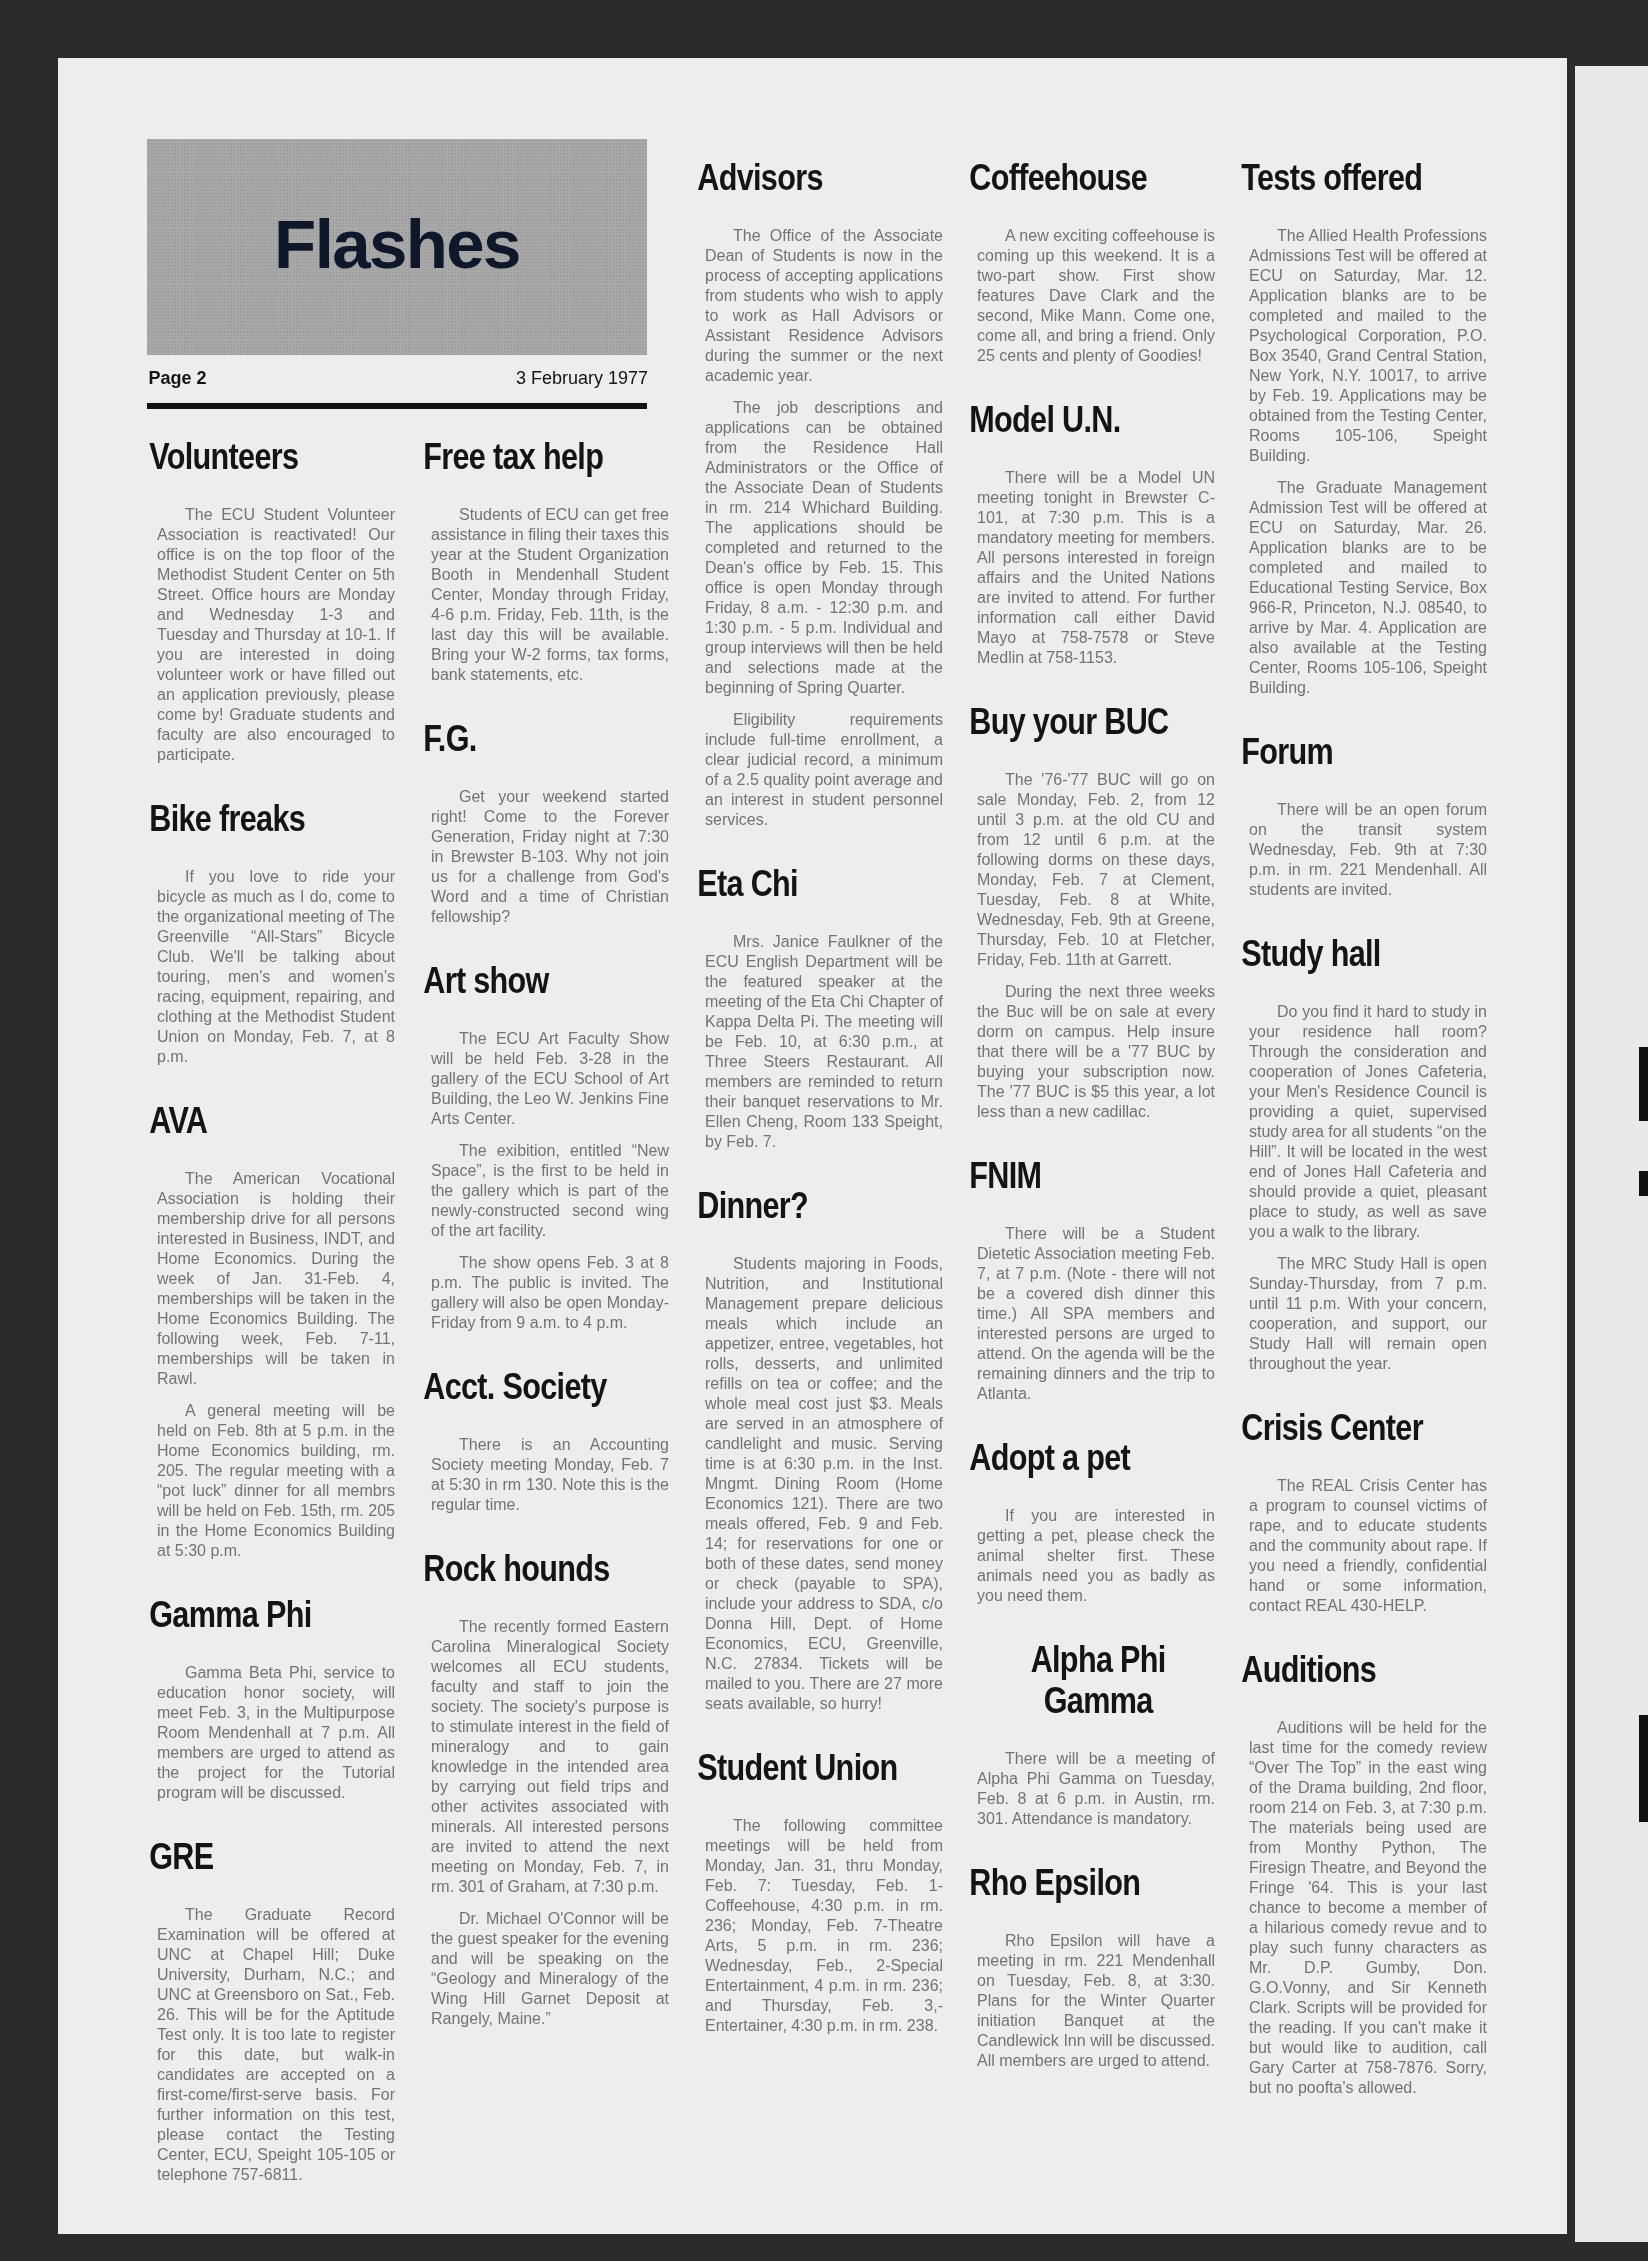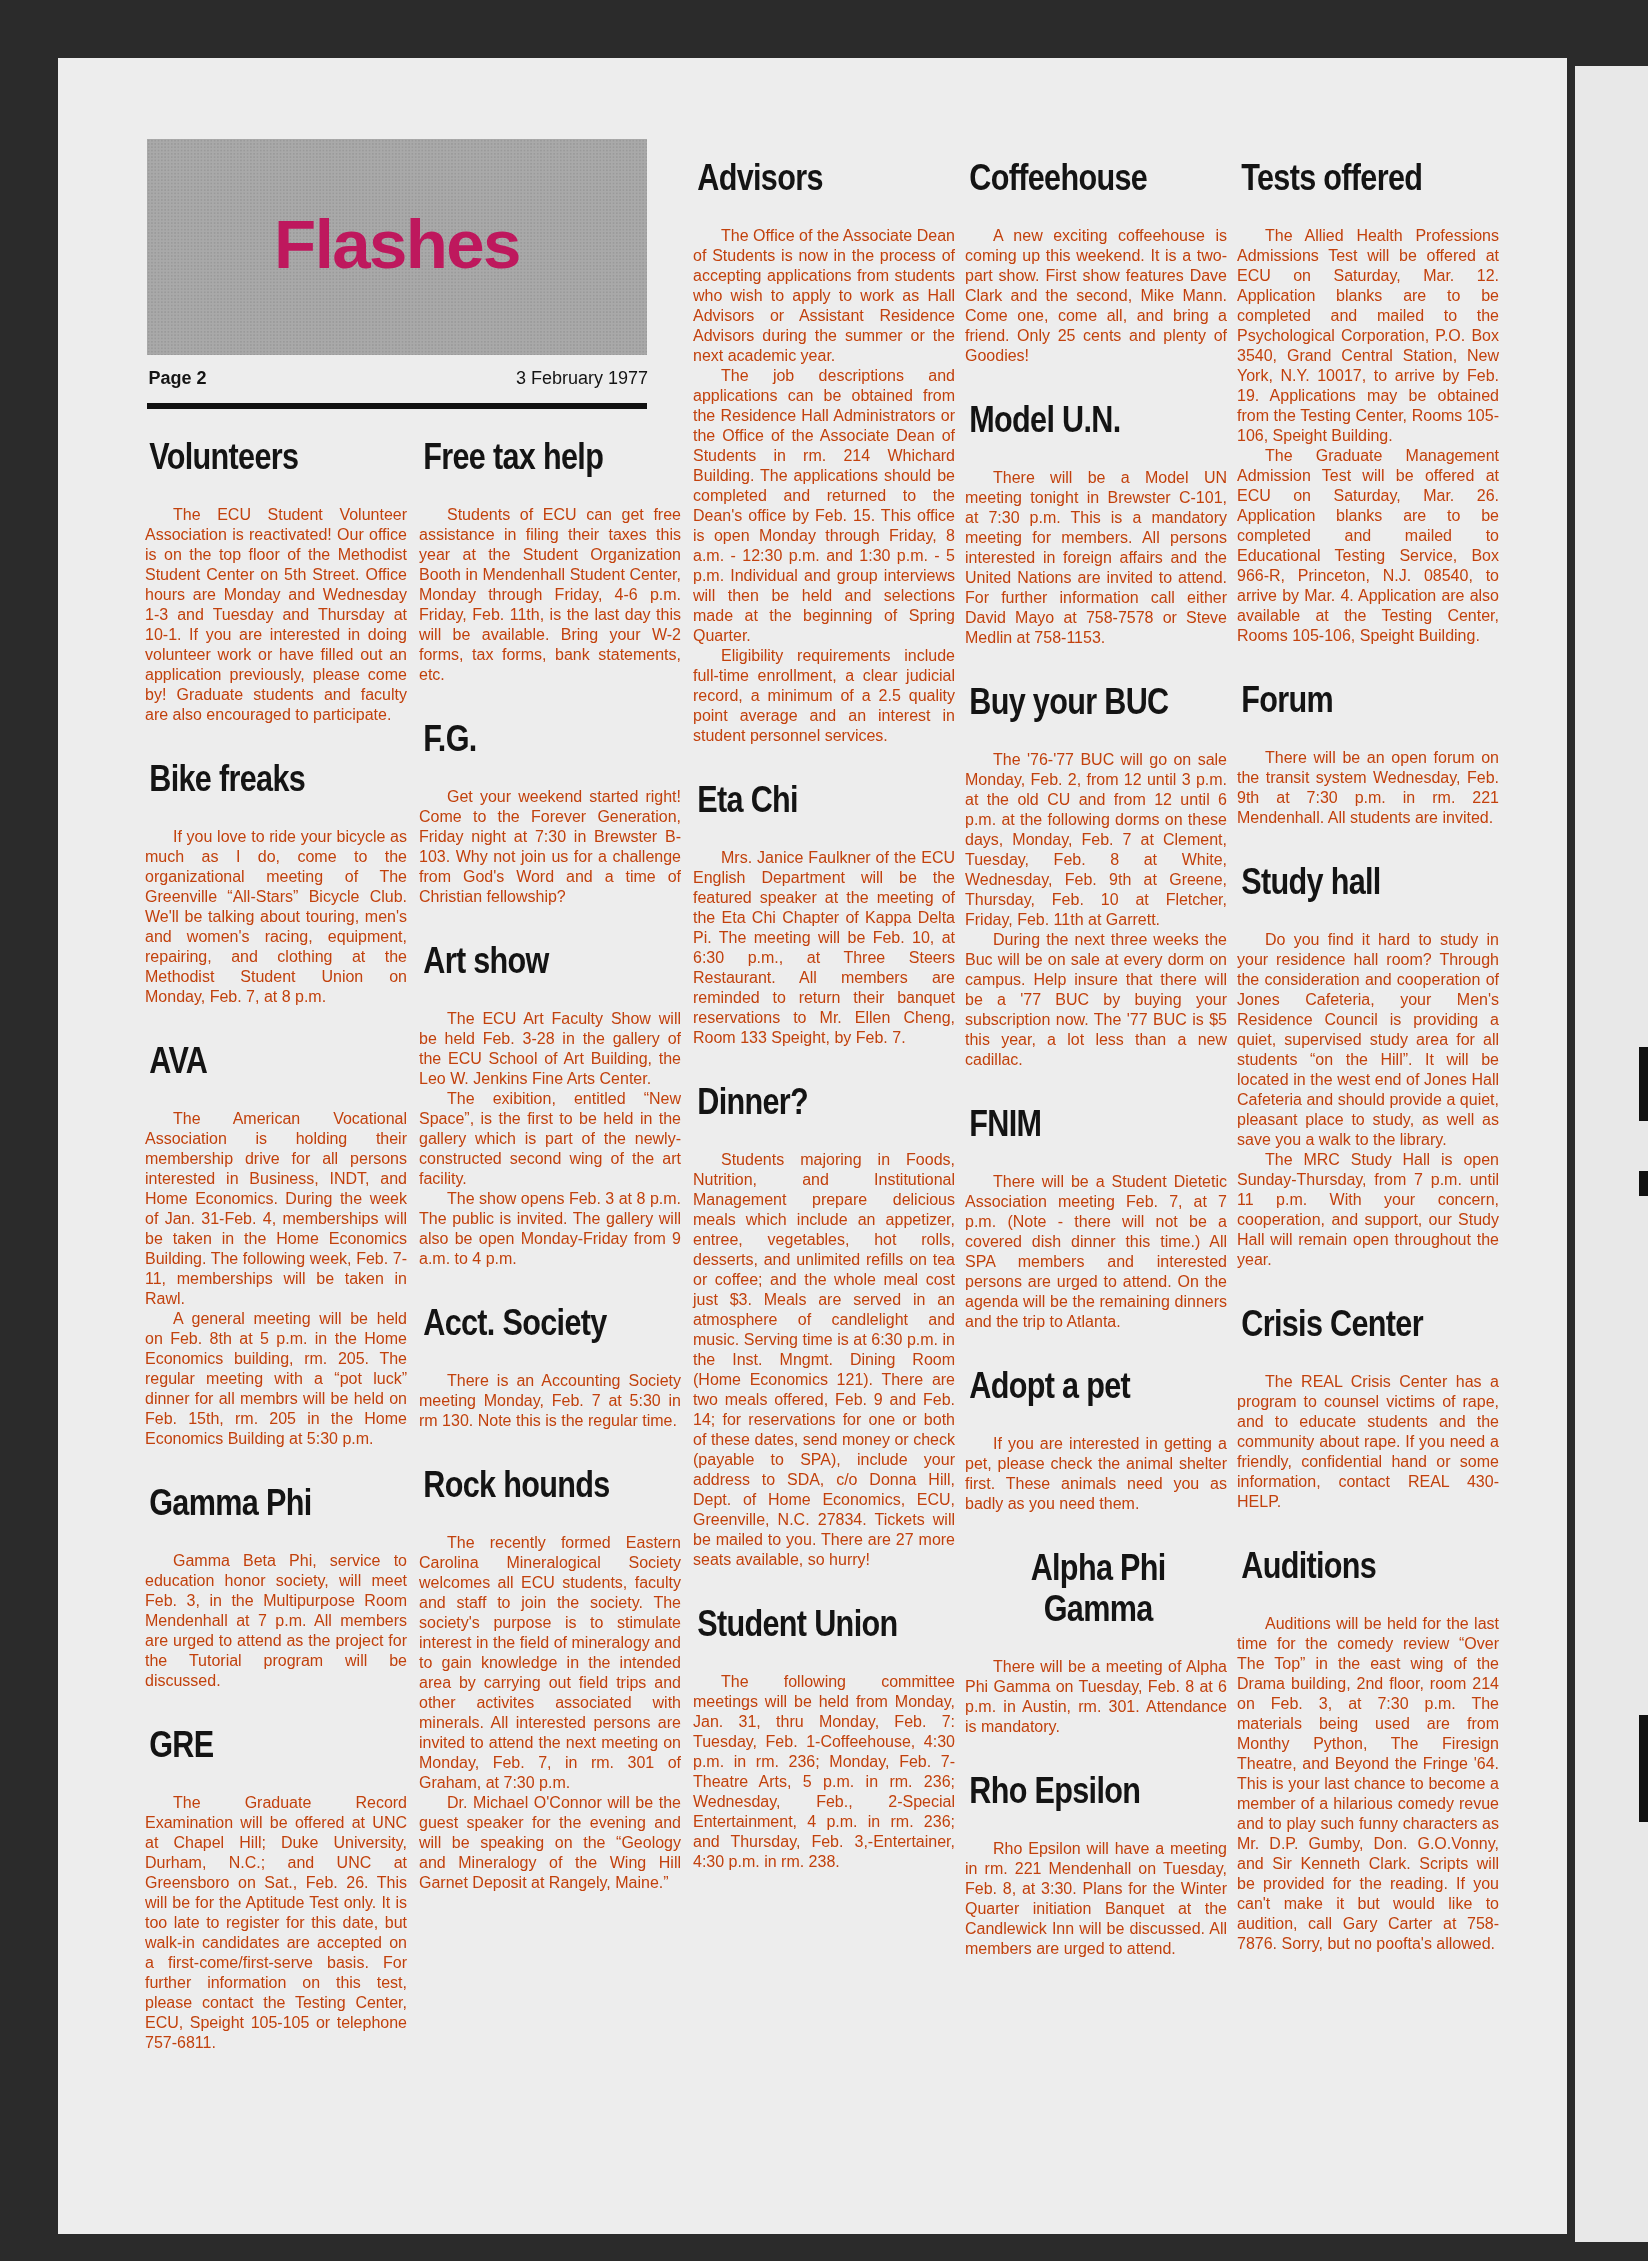--- a/index.html
+++ b/index.html
@@ -21,38 +21,38 @@
     position: absolute; left: 89px; top: 81px; width: 501px; height: 272px;
   }
   .masthead-box {
     position: absolute; left: 0; top: 0; width: 500px; height: 216px;
     background: #a9a9a9;
     background-image: radial-gradient(#9a9a9a 0.8px, transparent 0.8px);
     background-size: 3.3px 3.3px;
   }
   .masthead-title {
     position: absolute; left: 0; width: 500px; top: 66px; text-align: center;
-    font-size: 69px; font-weight: bold; letter-spacing: -1.6px; color: #be185d;
+    font-size: 69px; font-weight: bold; letter-spacing: -1.6px; color: #0f172a;
   }
   .folio { position: absolute; top: 229px; font-size: 18px; font-weight: bold; }
   .folio.left { left: 1.6px; }
   .folio.right { right: 0; font-weight: normal; text-align: right; }
   .rule { position: absolute; left: 0; top: 264px; width: 500px; height: 5.8px; background: #111; }
   .col { position: absolute; width: 262px; }
   .story { margin-bottom: 33px; }
   .story h2 {
     margin: 0 0 28px 0; padding-left: 5px;
     font-family: "Liberation Sans", sans-serif; font-weight: bold;
     font-size: 36px; line-height: 41px; letter-spacing: -0.8px;
     transform: scaleX(0.85); transform-origin: left center;
   }
   .story h2.center { text-align: center; transform-origin: center center; }
   .story p {
-    margin: 0; font-size: 16px; line-height: 20px; text-align: justify;
-    text-indent: 28px; color: #c2410c;
+    margin: 12px; font-size: 16px; line-height: 20px; text-align: justify;
+    text-indent: 28px; color: #737373;
   }
 </style>
 </head>
 <body>
 
 <div class="next-page">
   <div class="bar" style="top:981px;height:74px"></div>
   <div class="bar" style="top:1105px;height:25px"></div>
   <div class="bar" style="top:1649px;height:107px"></div>
 </div>

